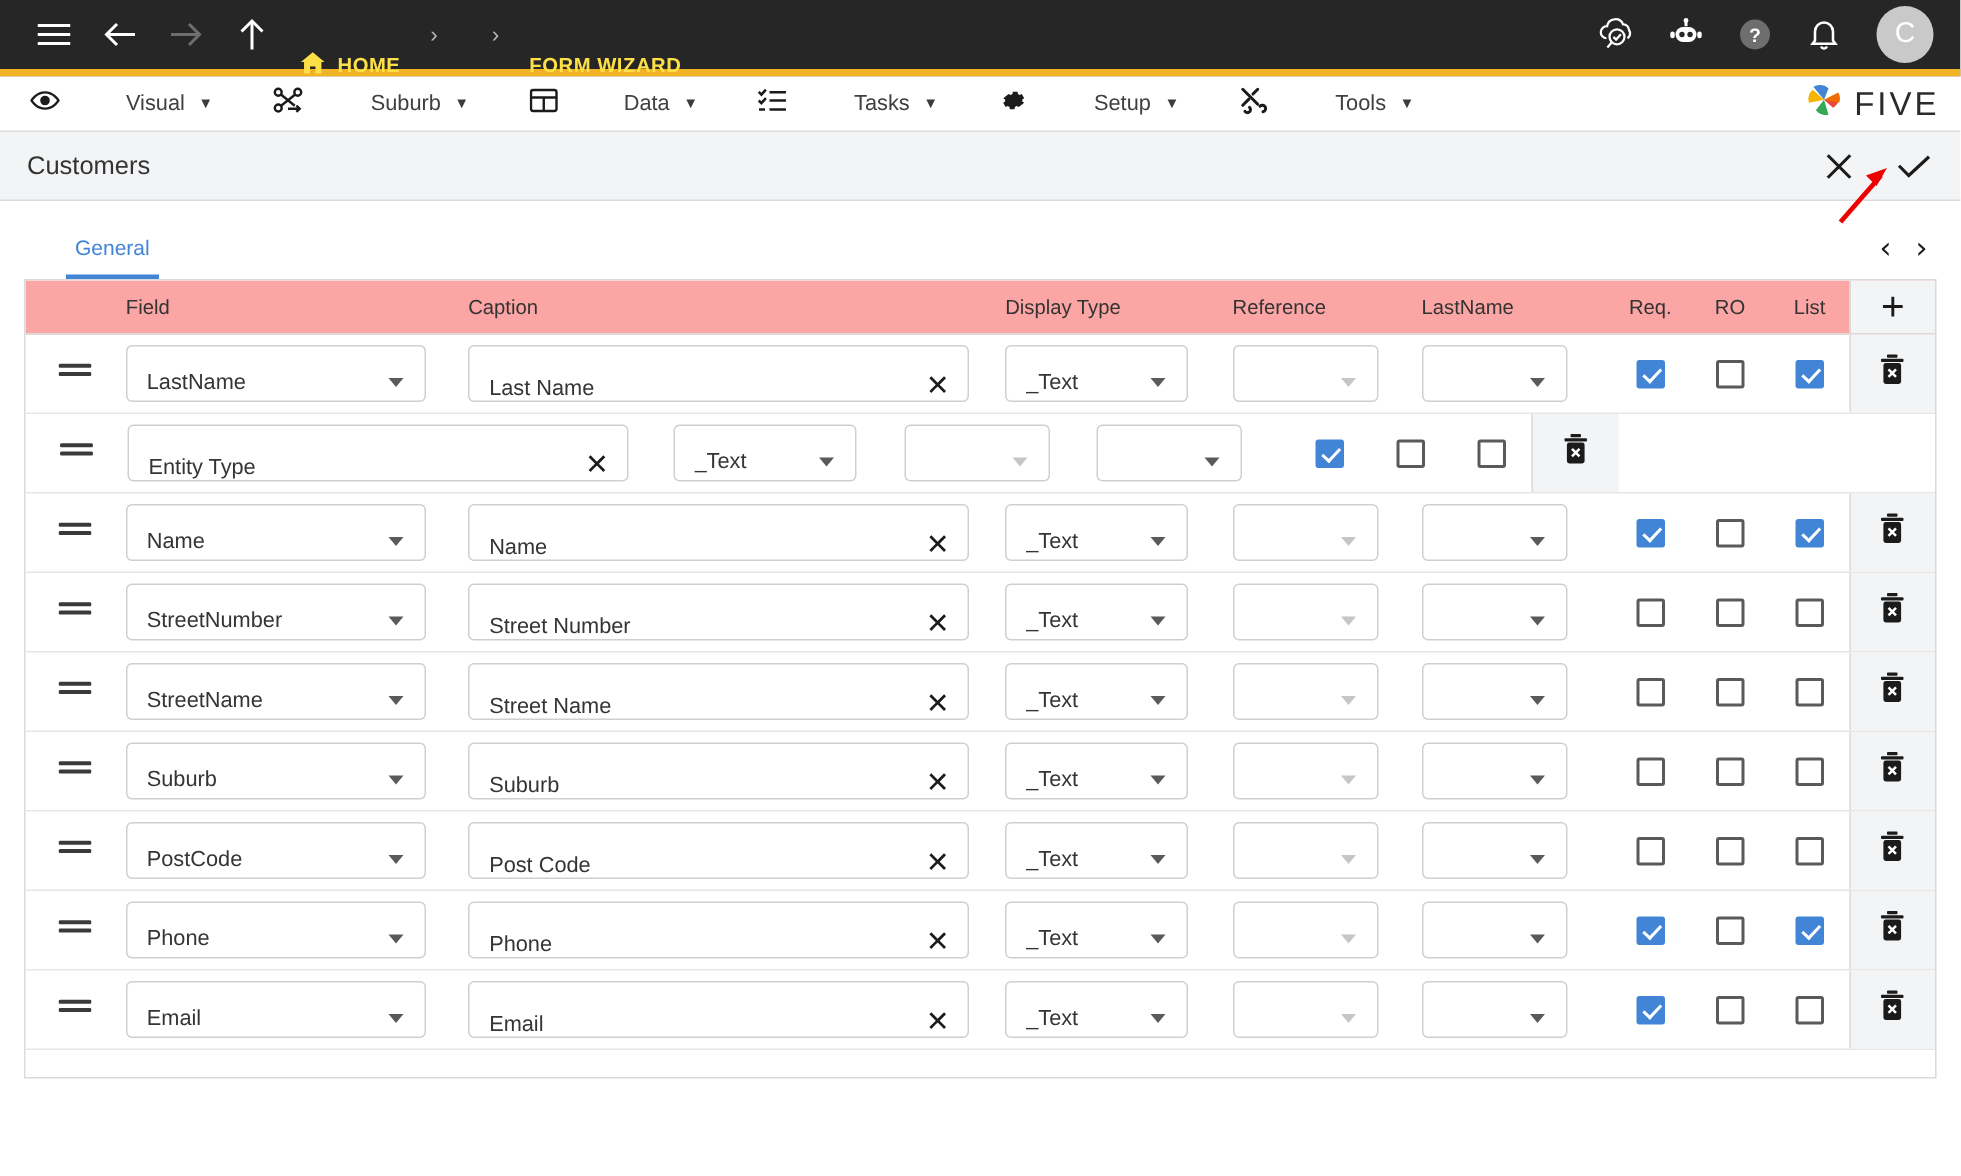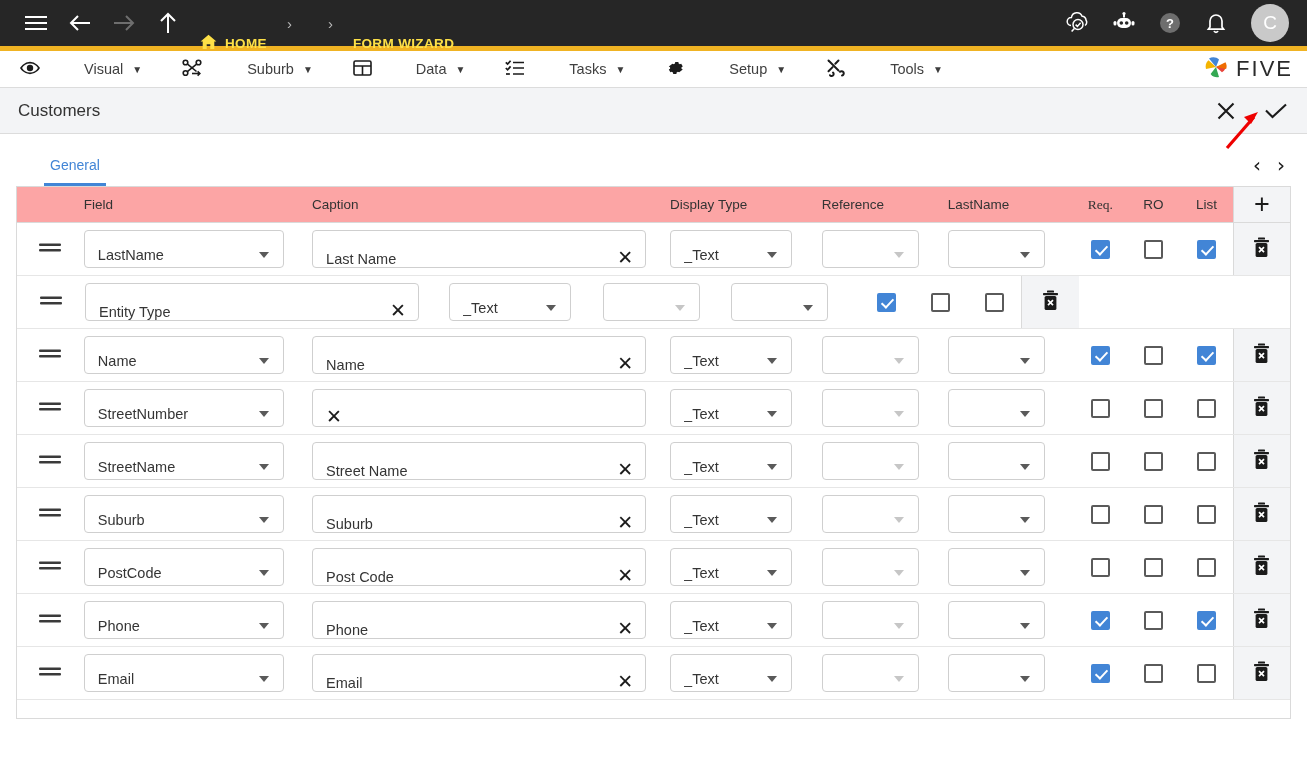--- a/index.html
+++ b/index.html
@@ -120,21 +120,21 @@
     border-bottom: 1px solid #e6e6e6;
   }
   .grid-blank { height: 54px; background: #ffffff; }
 
   .c-handle { width: 68px; display: flex; justify-content: center; align-items: center; }
   .c-field  { width: 232px; padding-right: 10px; }
   .c-caption{ width: 364px; padding-right: 10px; }
   .c-disp   { width: 154px; padding-right: 10px; }
   .c-ref    { width: 128px; padding-right: 10px; }
   .c-dep    { width: 128px; padding-right: 10px; }
-  .c-req    { width: 54px; display: flex; justify-content: center; font-family: Liberation Serif, serif; }
+  .c-req    { width: 54px; display: flex; justify-content: center; }
   .c-ro     { width: 54px; display: flex; justify-content: center; }
   .c-list   { width: 54px; display: flex; justify-content: center; }
   .c-del    {
     width: 58px; display: flex; justify-content: center; align-items: center;
     align-self: stretch; background: #f3f4f6; border-left: 1px solid #dadada;
   }
   .grid-header .c-del { background: #f3f4f6; }
 
   .drag-handle { cursor: grab; color: #3a3a3a; }
 
@@ -578,20 +578,21 @@
             </svg></span>
         </div>
         <div class="c-field">
           <div class="sel w-field">
             <span class="val">StreetNumber</span>
             <span class="arr"></span>
           </div>
         </div>
         <div class="c-caption">
           <div class="txt">
+            <span class="val">Street Number</span>
             <span class="clr">✕</span>
           </div>
         </div>
         <div class="c-disp">
           <div class="sel w-disp">
             <span class="val">_Text</span>
             <span class="arr"></span>
           </div>
         </div>
         <div class="c-ref">

